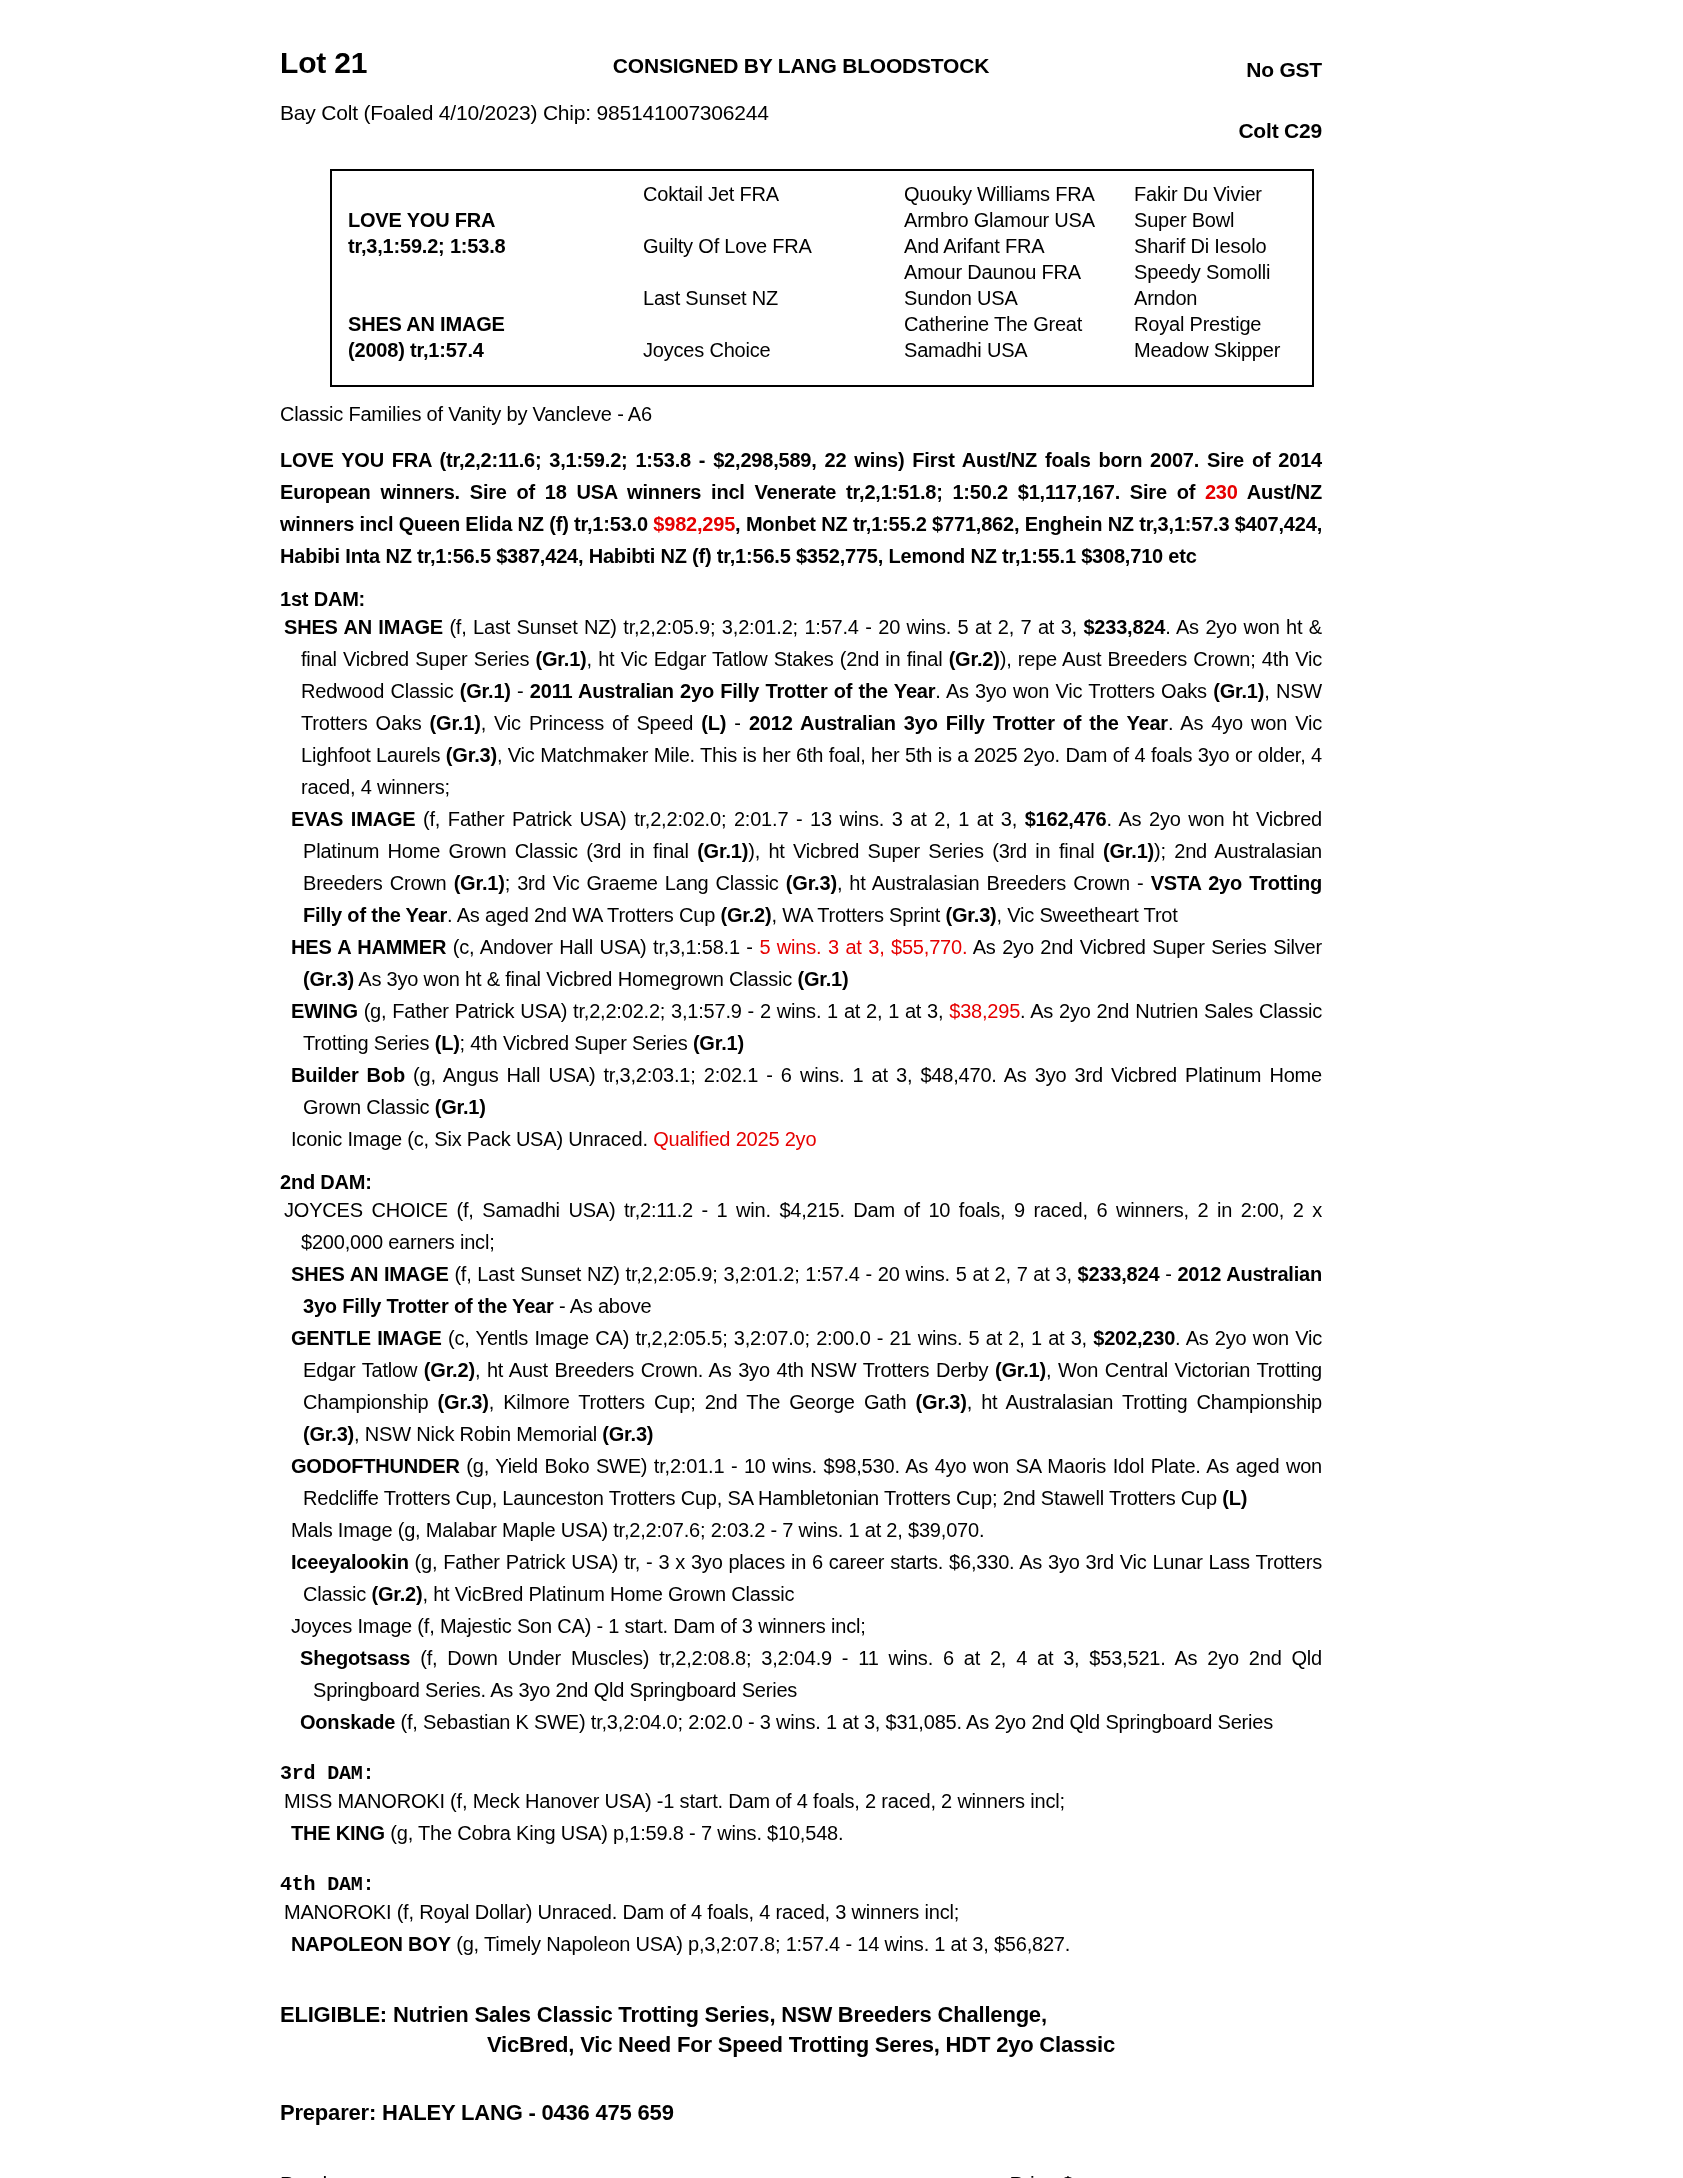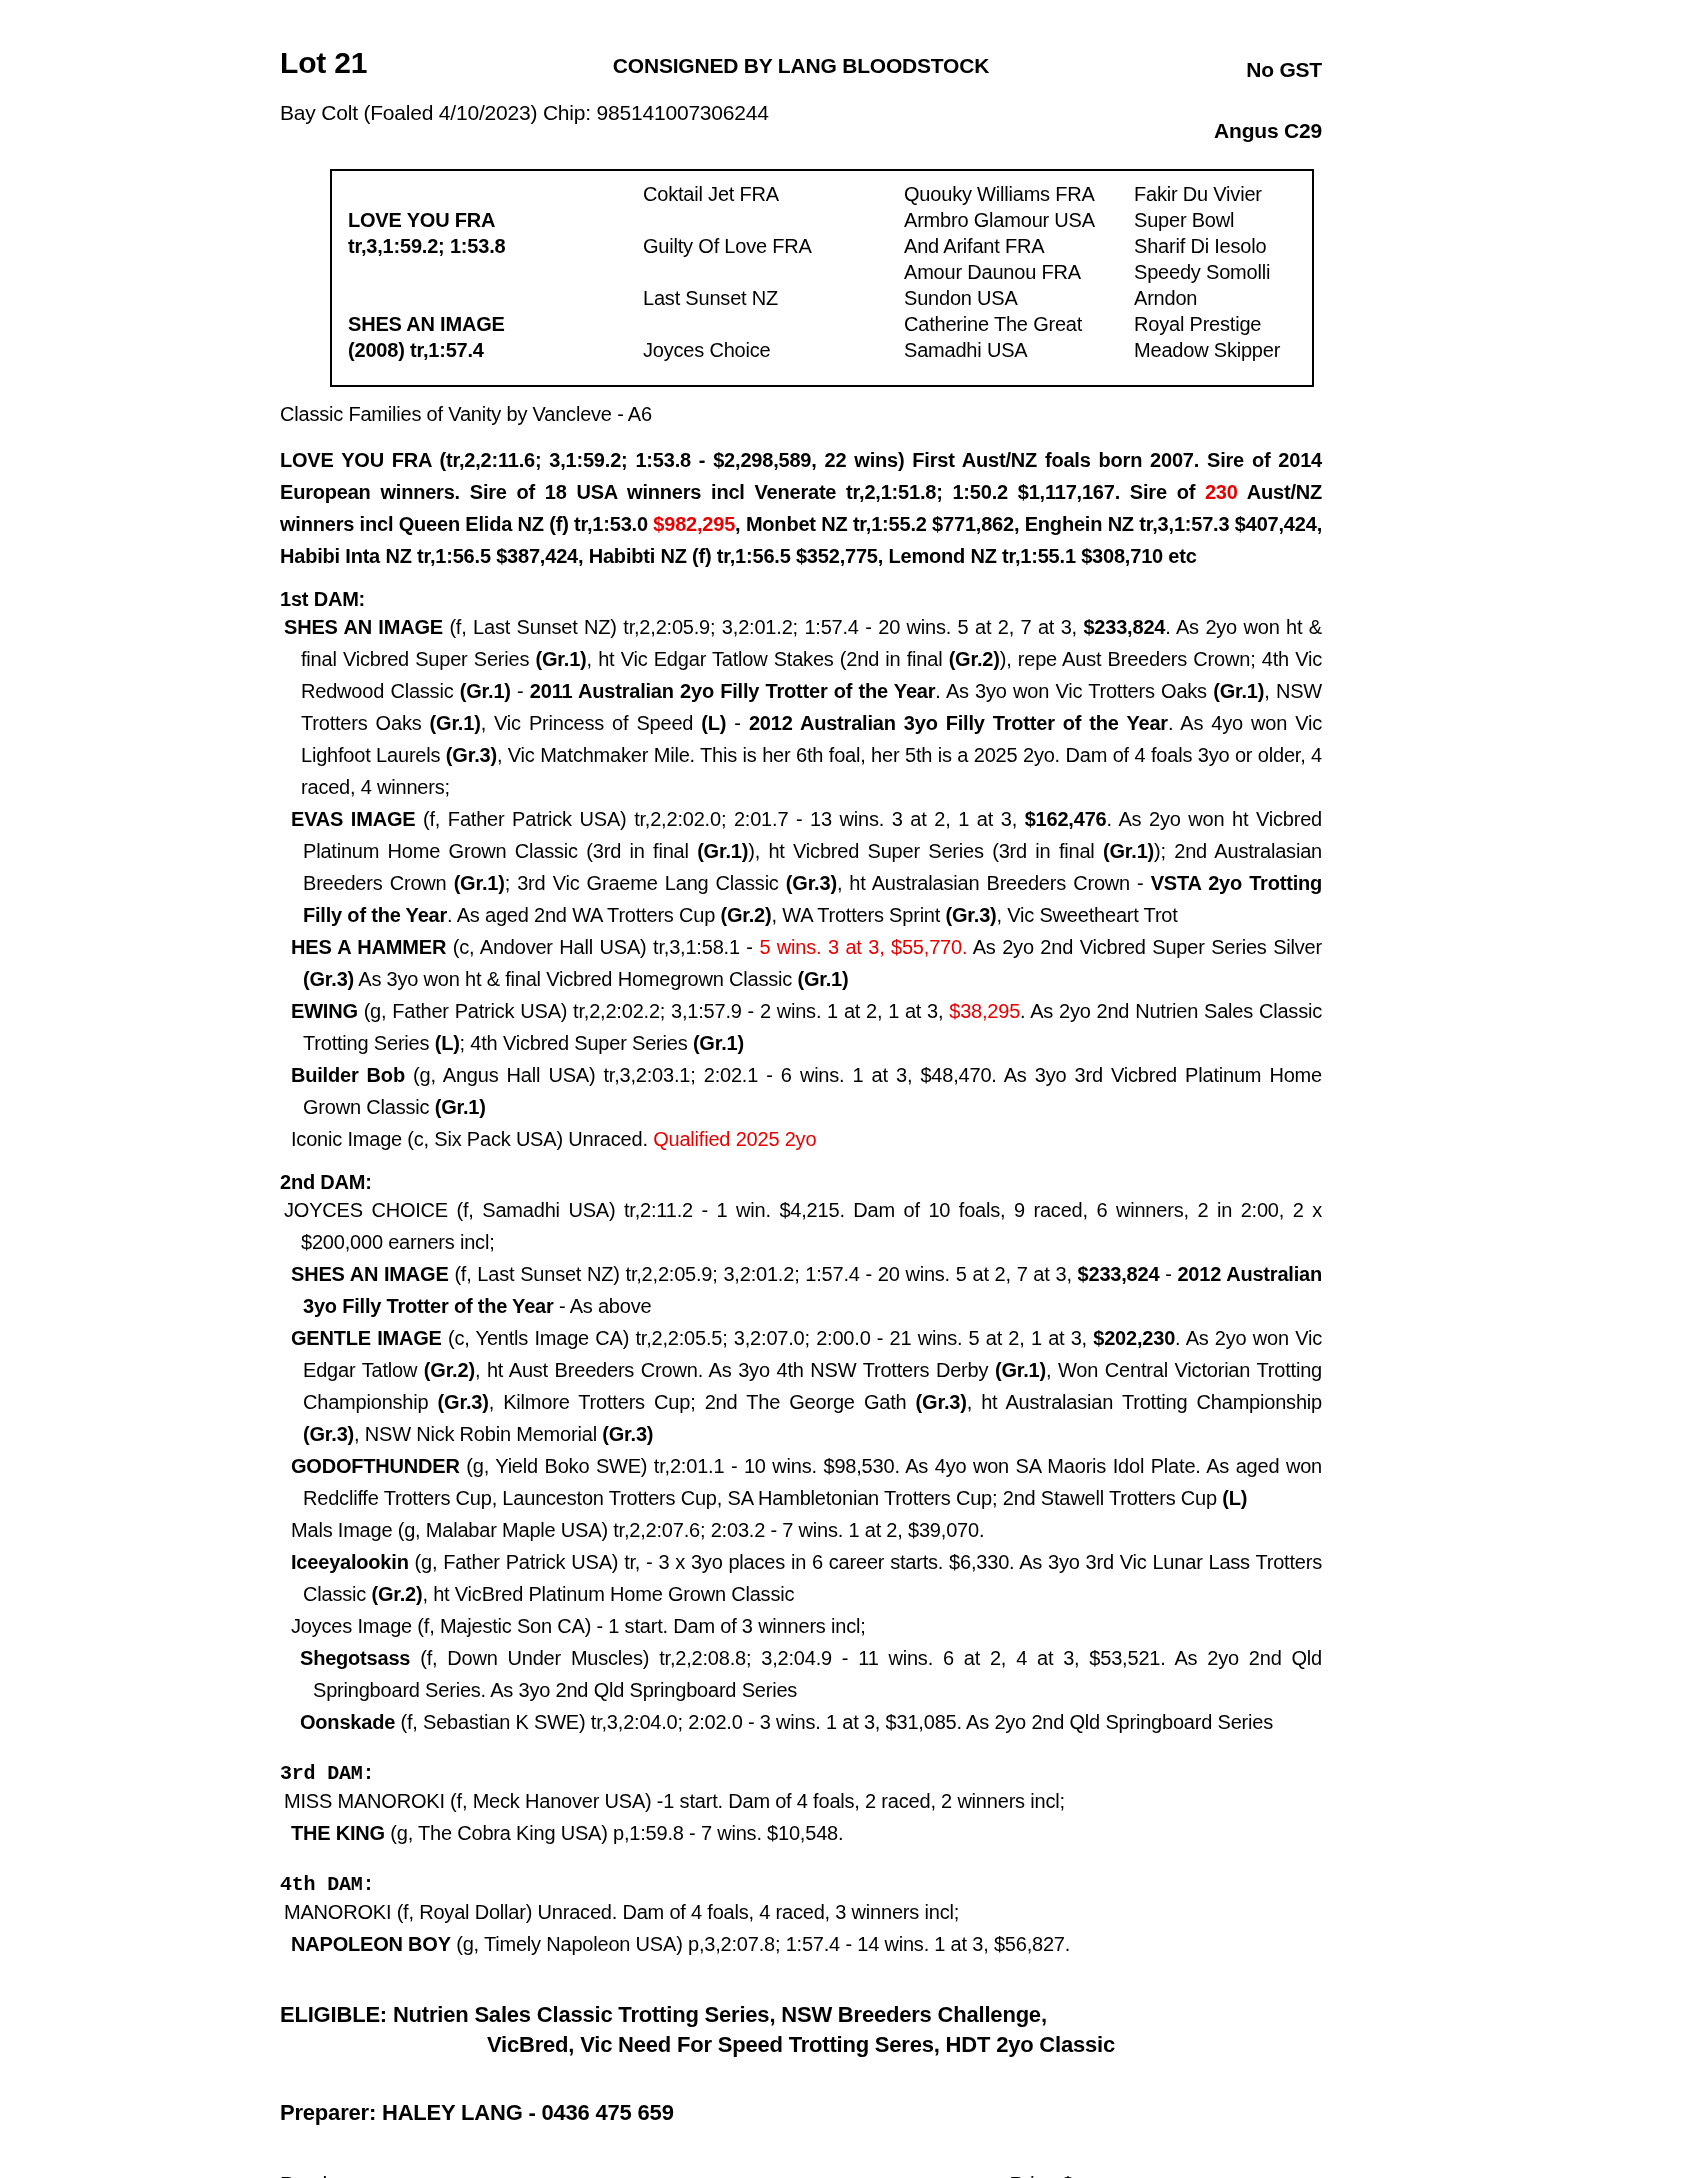--- a/index.html
+++ b/index.html
@@ -47,21 +47,21 @@
 <body>
 
 <div class="sheet">
   <div class="content">
 
     <div class="hdr">
       <div class="lot">Lot 21</div>
       <div class="consignor">CONSIGNED BY LANG BLOODSTOCK</div>
       <div class="foaling">Bay Colt (Foaled 4/10/2023) Chip: 985141007306244</div>
       <div class="gst">No GST</div>
-      <div class="barn">Angus C29</div>
+      <div class="barn">Colt C29</div>
     </div>
 
     <div class="pedbox">
       <div class="pedrow">
         <div class="pedcell ped-c0"></div>
         <div class="pedcell">Coktail Jet FRA</div>
         <div class="pedcell">Quouky Williams FRA</div>
         <div class="pedcell">Fakir Du Vivier</div>
       </div>
       <div class="pedrow">

